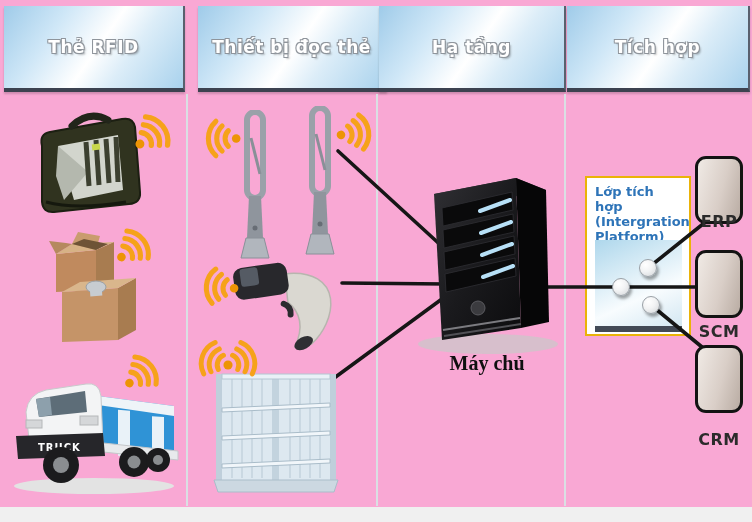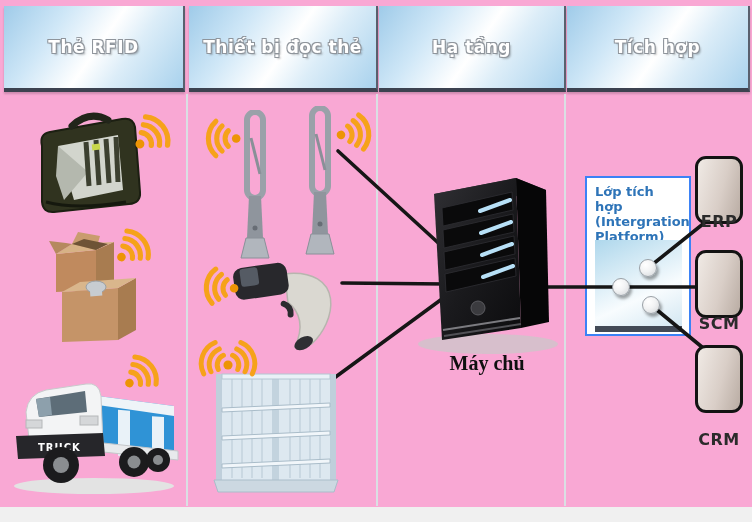--- a/index.html
+++ b/index.html
@@ -15,42 +15,42 @@
   
   .vdiv{position:absolute;top:94px;height:412px;width:2px;background:#dadfe3;z-index:0;}
   .bottomstrip{position:absolute;left:0;top:507px;width:752px;height:15px;background:#f0f0f0;z-index:0;}
   .item{position:absolute;z-index:3;}
   .signal{position:absolute;z-index:3;}
   .lines{position:absolute;left:0;top:0;z-index:2;}
   
   .server-label{position:absolute;z-index:3;text-align:center;font-size:20px;font-weight:bold;color:#101010;font-family:Liberation Serif, serif;}
   
   .platform{position:absolute;left:585px;top:176px;width:106px;height:160px;background:#ffffff;
-            border:2px solid #3b82f6;box-sizing:border-box;z-index:1;}
+            border:2px solid #eab308;box-sizing:border-box;z-index:1;}
   .platform-text{padding:7px 6px 0 8px;font-size:13px;line-height:1.15;font-weight:bold;color:#2e74b8;}
   .mirror{position:absolute;left:8px;top:62px;width:87px;height:92px;
           background:linear-gradient(155deg,#aed7ec 0%,#d8ecf6 34%,#f8fcfe 60%,#cfe5f1 100%);}
   .mirror-bar{position:absolute;left:0;bottom:0;width:100%;height:6px;background:#434a56;}
   .dot{position:absolute;width:18px;height:18px;border-radius:50%;z-index:4;
        background:radial-gradient(circle at 35% 30%,#ffffff 0%,#f2f3f4 45%,#d2d5d8 100%);
        border:1px solid #9aa0a6;box-shadow:2px 3px 3px rgba(0,0,0,.35);box-sizing:border-box;}
   .sysbox{position:absolute;left:695px;width:48px;height:68px;border:3px solid #131313;border-radius:11px;
           background:linear-gradient(105deg,#f0eae5 0%,#d9cec7 55%,#b9aca3 100%);box-sizing:border-box;z-index:3;}
   .syslabel{position:absolute;left:688px;width:62px;text-align:center;font-size:16px;font-weight:bold;
             color:#2b2b2b;z-index:3;letter-spacing:.5px;}
 </style>
 </head>
 <body>
 
 <div class="canvas">
 
   <div class="hpanel" style="left:4px;width:179px;">
     <span class="hlabel">Thẻ RFID</span>
   </div>
-  <div class="hpanel" style="left:189px;width:187px;">
+  <div class="hpanel" style="left:198px;width:187px;">
     <span class="hlabel">Thiết bị đọc thẻ</span>
   </div>
   <div class="hpanel" style="left:567px;width:181px;">
     <span class="hlabel">Tích hợp</span>
   </div>
   <div class="hpanel" style="left:379px;width:185px;">
     <span class="hlabel">Hạ tầng</span>
   </div>
 
   <div class="vdiv" style="left:186px;"></div>
@@ -274,18 +274,18 @@
   <div class="server-label" style="left:402px;top:352px;width:170px;">Máy chủ</div>
 
   <div class="dot" style="left:612px;top:278px;"></div>
   <div class="dot" style="left:639px;top:259px;"></div>
   <div class="dot" style="left:642px;top:296px;"></div>
 
   <div class="sysbox" style="top:156px;"></div>
   <div class="syslabel" style="top:212px;">ERP</div>
 
   <div class="sysbox" style="top:250px;"></div>
-  <div class="syslabel" style="top:314px;">SCM</div>
+  <div class="syslabel" style="top:322px;">SCM</div>
 
   <div class="sysbox" style="top:345px;"></div>
   <div class="syslabel" style="top:417px;margin-top:13px;">CRM</div>
 
 </div>
 
 </body></html>

